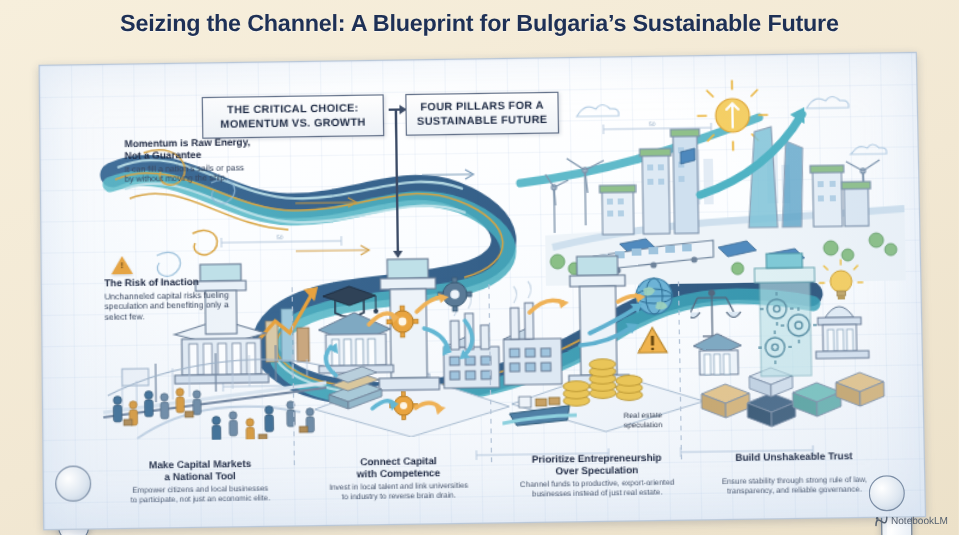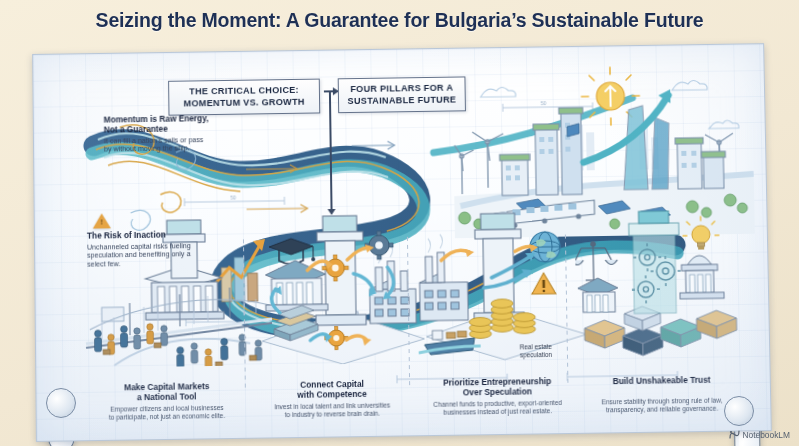--- a/index.html
+++ b/index.html
@@ -168,31 +168,31 @@
 
   .spec-label {
     position:absolute; font-size:6.3px; line-height:7.6px; color:#2b3purple;
     color:#2b3548; text-align:center;
   }
 
   
   .watermark {
     position:absolute; right: 9px; bottom: 6px;
     font-size: 8.4px; color: #55606f;
-    display:flex; align-items:center; gap:3px;
+    display:flex; gap:3px;
     font-family: "Liberation Sans", sans-serif;
   }
   .watermark svg { display:block; }
 </style>
 </head>
 <body>
 
 <div id="stage">
 
-  <div class="title">Seizing the Moment: A Guarantee for Bulgaria’s Sustainable Future</div>
+  <div class="title">Seizing the Channel: A Blueprint for Bulgaria’s Sustainable Future</div>
 
   <div class="sheet-wrap">
 
     <div class="roll roll-left"></div>
     <div class="roll roll-right"></div>
 
     <div class="sheet">
 
       <svg class="streams" viewBox="0 0 734 388">
         <defs>

